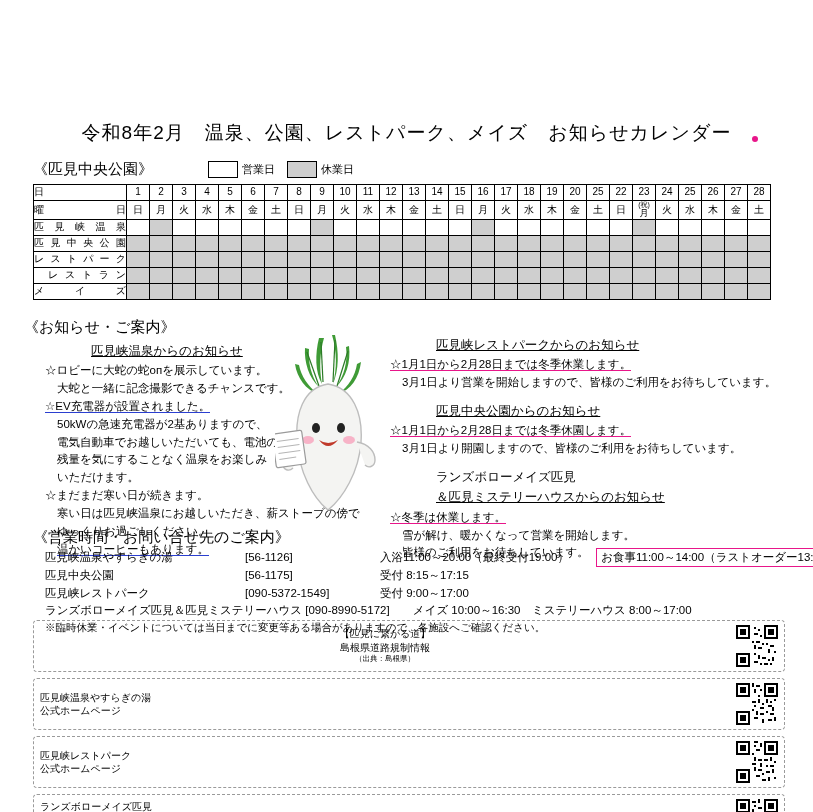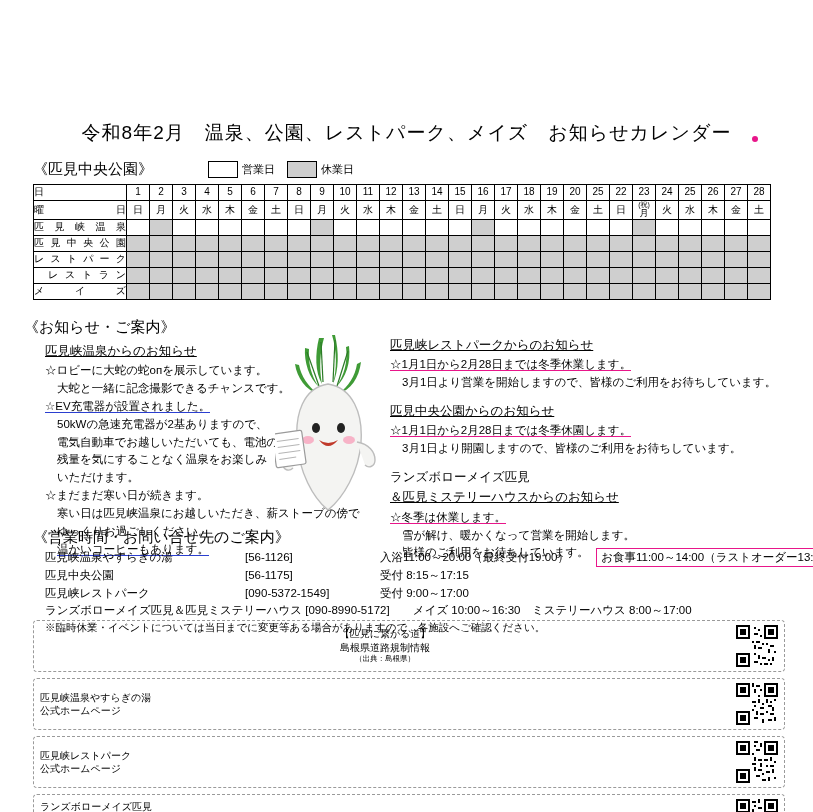--- a/index.html
+++ b/index.html
@@ -106,20 +106,21 @@
   .notice {
     position: absolute;
     font-size: 11.5px;
     line-height: 1.55;
   }
   .nhead {
     font-size: 12.5px;
     text-decoration: underline;
     display: inline-block;
     margin-bottom: 1px;
+    margin-left: 46px;
   }
   .nline { white-space: nowrap; }
   .indent1 { padding-left: 12px; }
   .pink-ul {
     border-bottom: 1.6px solid #e8168a;
     padding-bottom: 0px;
   }
   .blue-ul {
     border-bottom: 1.6px solid #2b3fd0;
   }

